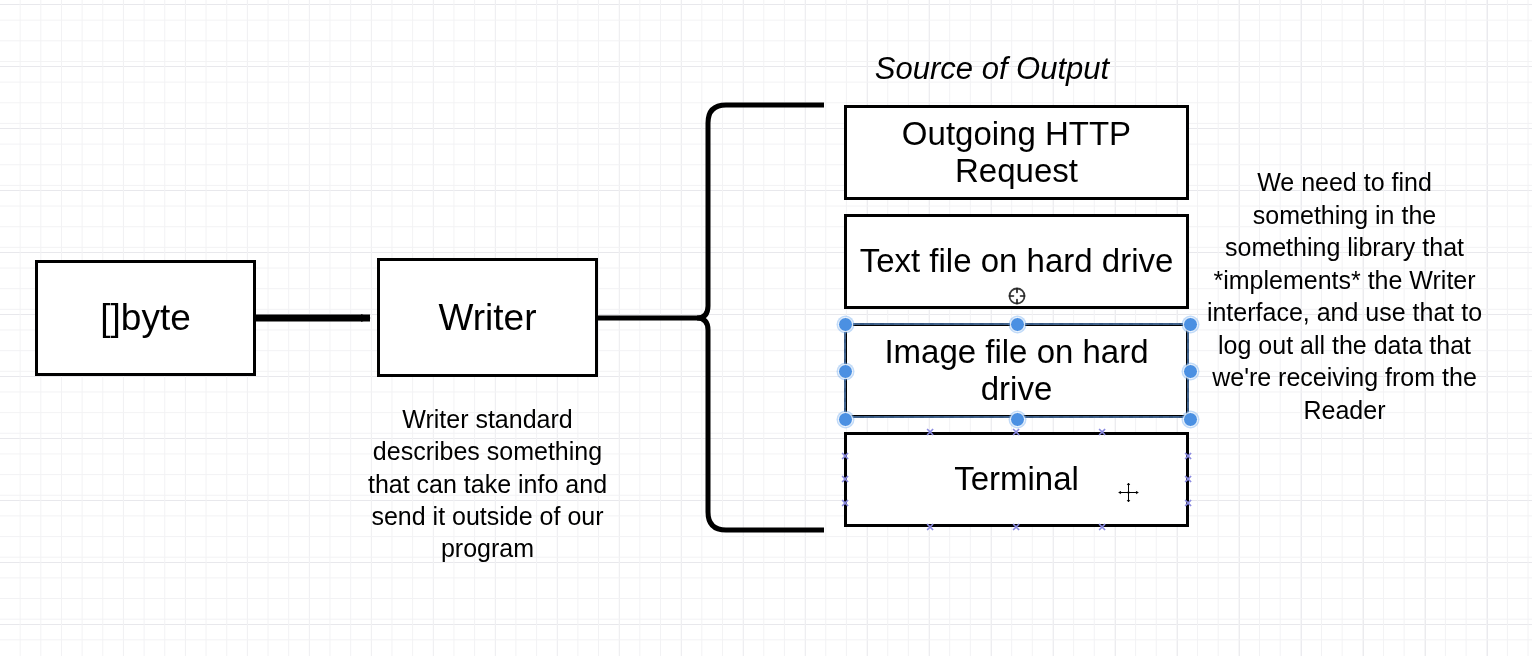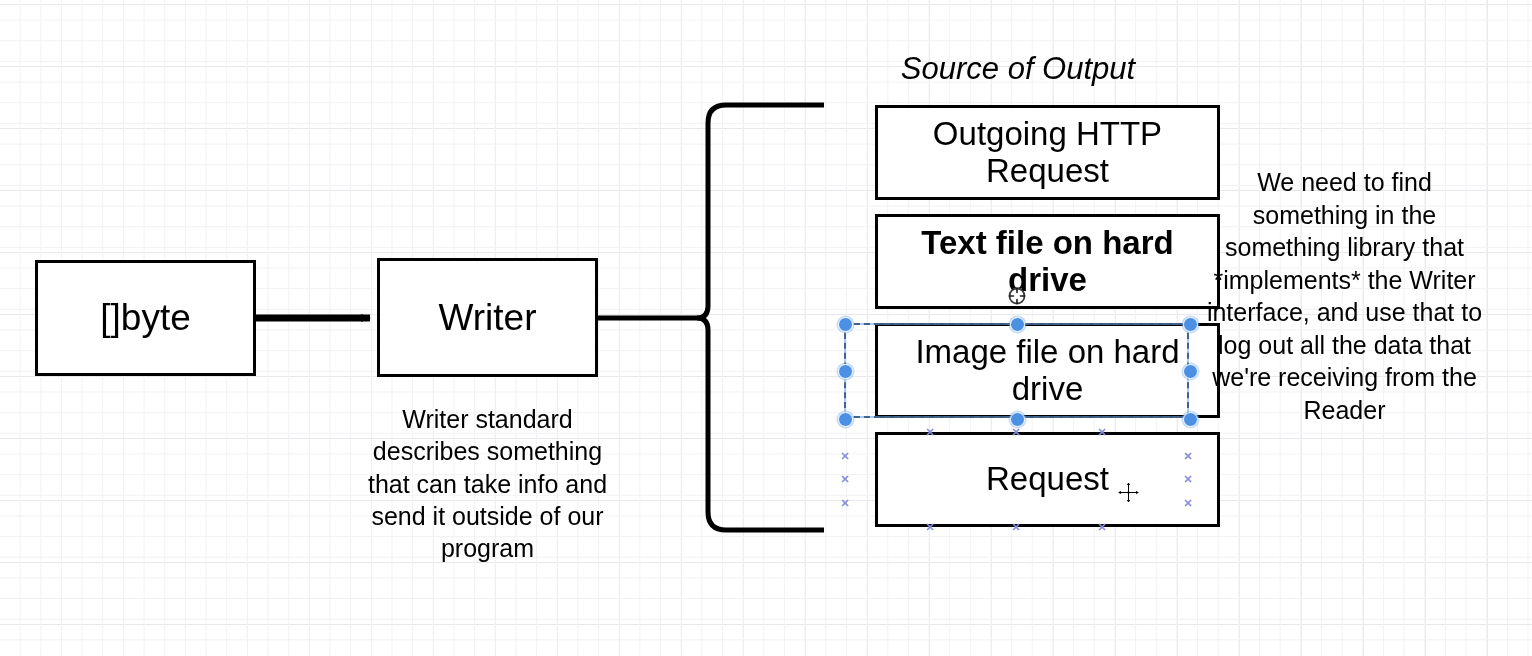--- a/index.html
+++ b/index.html
@@ -35,21 +35,21 @@
     display: flex;
     align-items: center;
     justify-content: center;
     text-align: center;
     color: #000000;
     line-height: 1.12;
     padding: 2px 10px;
   }
 
   .node-lg { font-size: 37px; }
-  .node-md { font-size: 33px; margin-left: 31px; }
+  .node-md { font-size: 33px; }
 
   .caption {
     position: absolute;
     text-align: center;
     color: #000000;
     font-size: 25px;
     line-height: 1.29;
   }
 
   .title {
@@ -145,48 +145,48 @@
   </div>
 
   <div class="node node-lg" style="left:35px; top:260px; width:221px; height:116px;">
     <span>[]byte</span>
   </div>
 
   <div class="caption" style="left:349px; top:403px; width:277px;">
     <span>Writer standard describes something that can take info and send it outside of our program</span>
   </div>
 
-  <div class="title" style="left:818px; top:51px; width:400px;">
+  <div class="title" style="left:792px; top:51px; width:400px;">
     <span>Source of Output</span>
   </div>
 
   <div class="node node-md" style="left:844px; top:105px; width:345px; height:95px;">
     <span>Outgoing HTTP Request</span>
   </div>
 
-  <div class="node node-md" style="left:844px; top:214px; width:345px; height:95px;font-weight:bold;">
+  <div class="node node-md" style="left:844px; top:214px; width:345px; height:95px;">
     <span>Text file on hard drive</span>
   </div>
 
   <div class="node node-md" style="left:844px; top:323px; width:345px; height:95px; border-color:#000000;">
     <span>Image file on hard drive</span>
   </div>
 
   <div class="sel-box" style="left:844px; top:323px; width:345px; height:95px;"></div>
   <div class="handle" style="left:844px; top:323px;"></div>
   <div class="handle" style="left:1016.5px; top:323px;"></div>
   <div class="handle" style="left:1189px; top:323px;"></div>
   <div class="handle" style="left:844px; top:370.5px;"></div>
   <div class="handle" style="left:1189px; top:370.5px;"></div>
   <div class="handle" style="left:844px; top:418px;"></div>
   <div class="handle" style="left:1016.5px; top:418px;"></div>
   <div class="handle" style="left:1189px; top:418px;"></div>
 
   <div class="node node-md" style="left:844px; top:432px; width:345px; height:95px;">
-    <span>Request</span>
+    <span>Terminal</span>
   </div>
 
   <div class="anchor" style="left:930px;  top:432px;">✕</div>
   <div class="anchor" style="left:1016px; top:432px;">✕</div>
   <div class="anchor" style="left:1102px; top:432px;">✕</div>
   <div class="anchor" style="left:845px;  top:456px;">✕</div>
   <div class="anchor" style="left:845px;  top:479px;">✕</div>
   <div class="anchor" style="left:845px;  top:503px;">✕</div>
   <div class="anchor" style="left:1188px; top:456px;">✕</div>
   <div class="anchor" style="left:1188px; top:479px;">✕</div>

